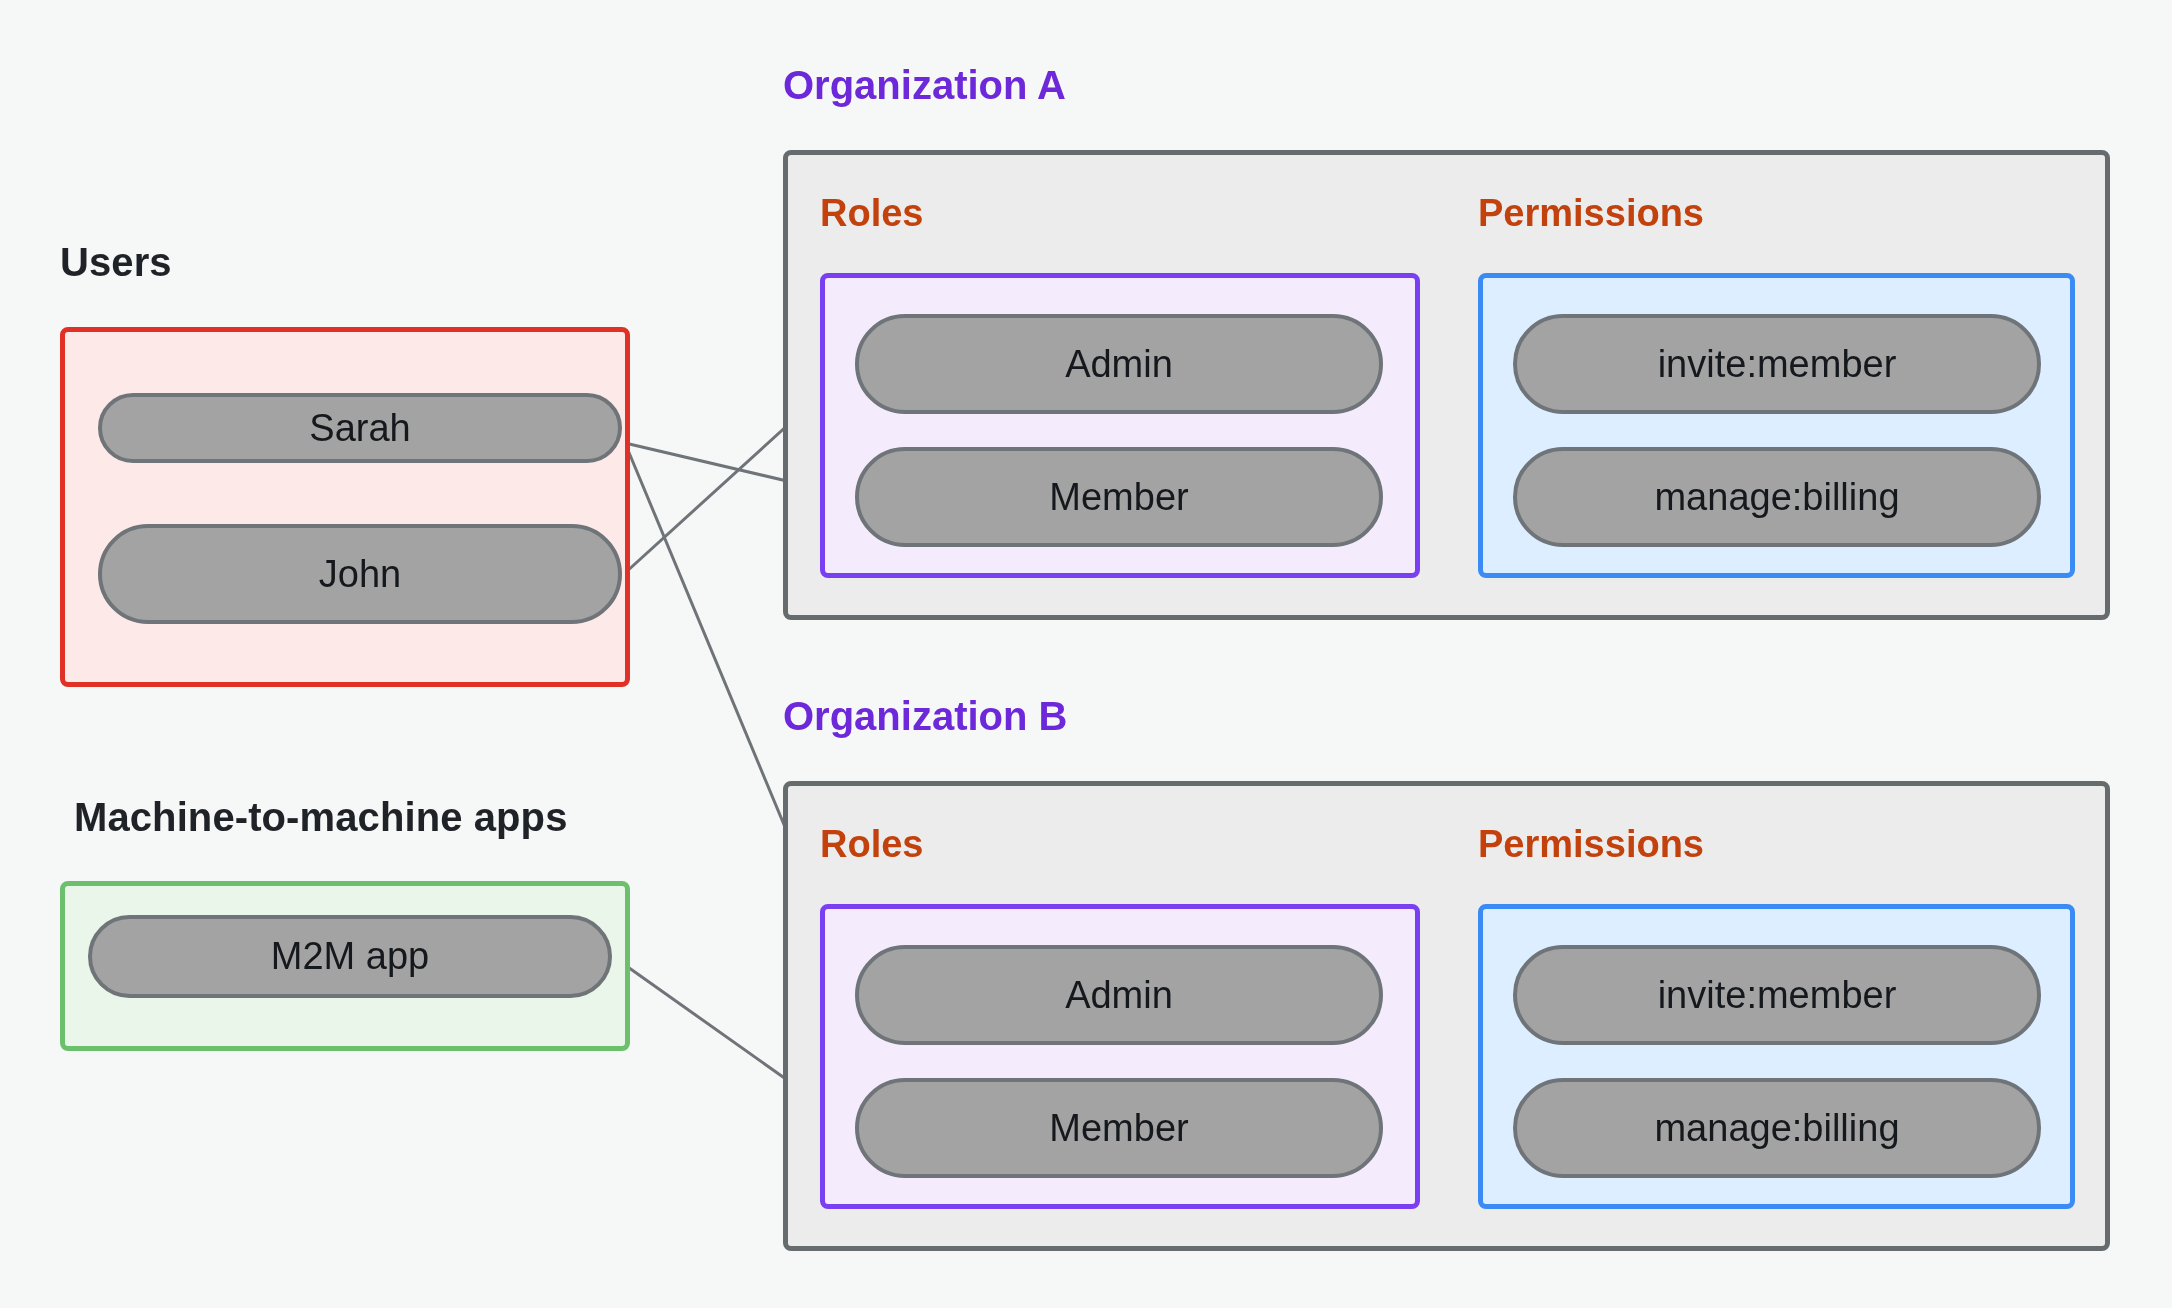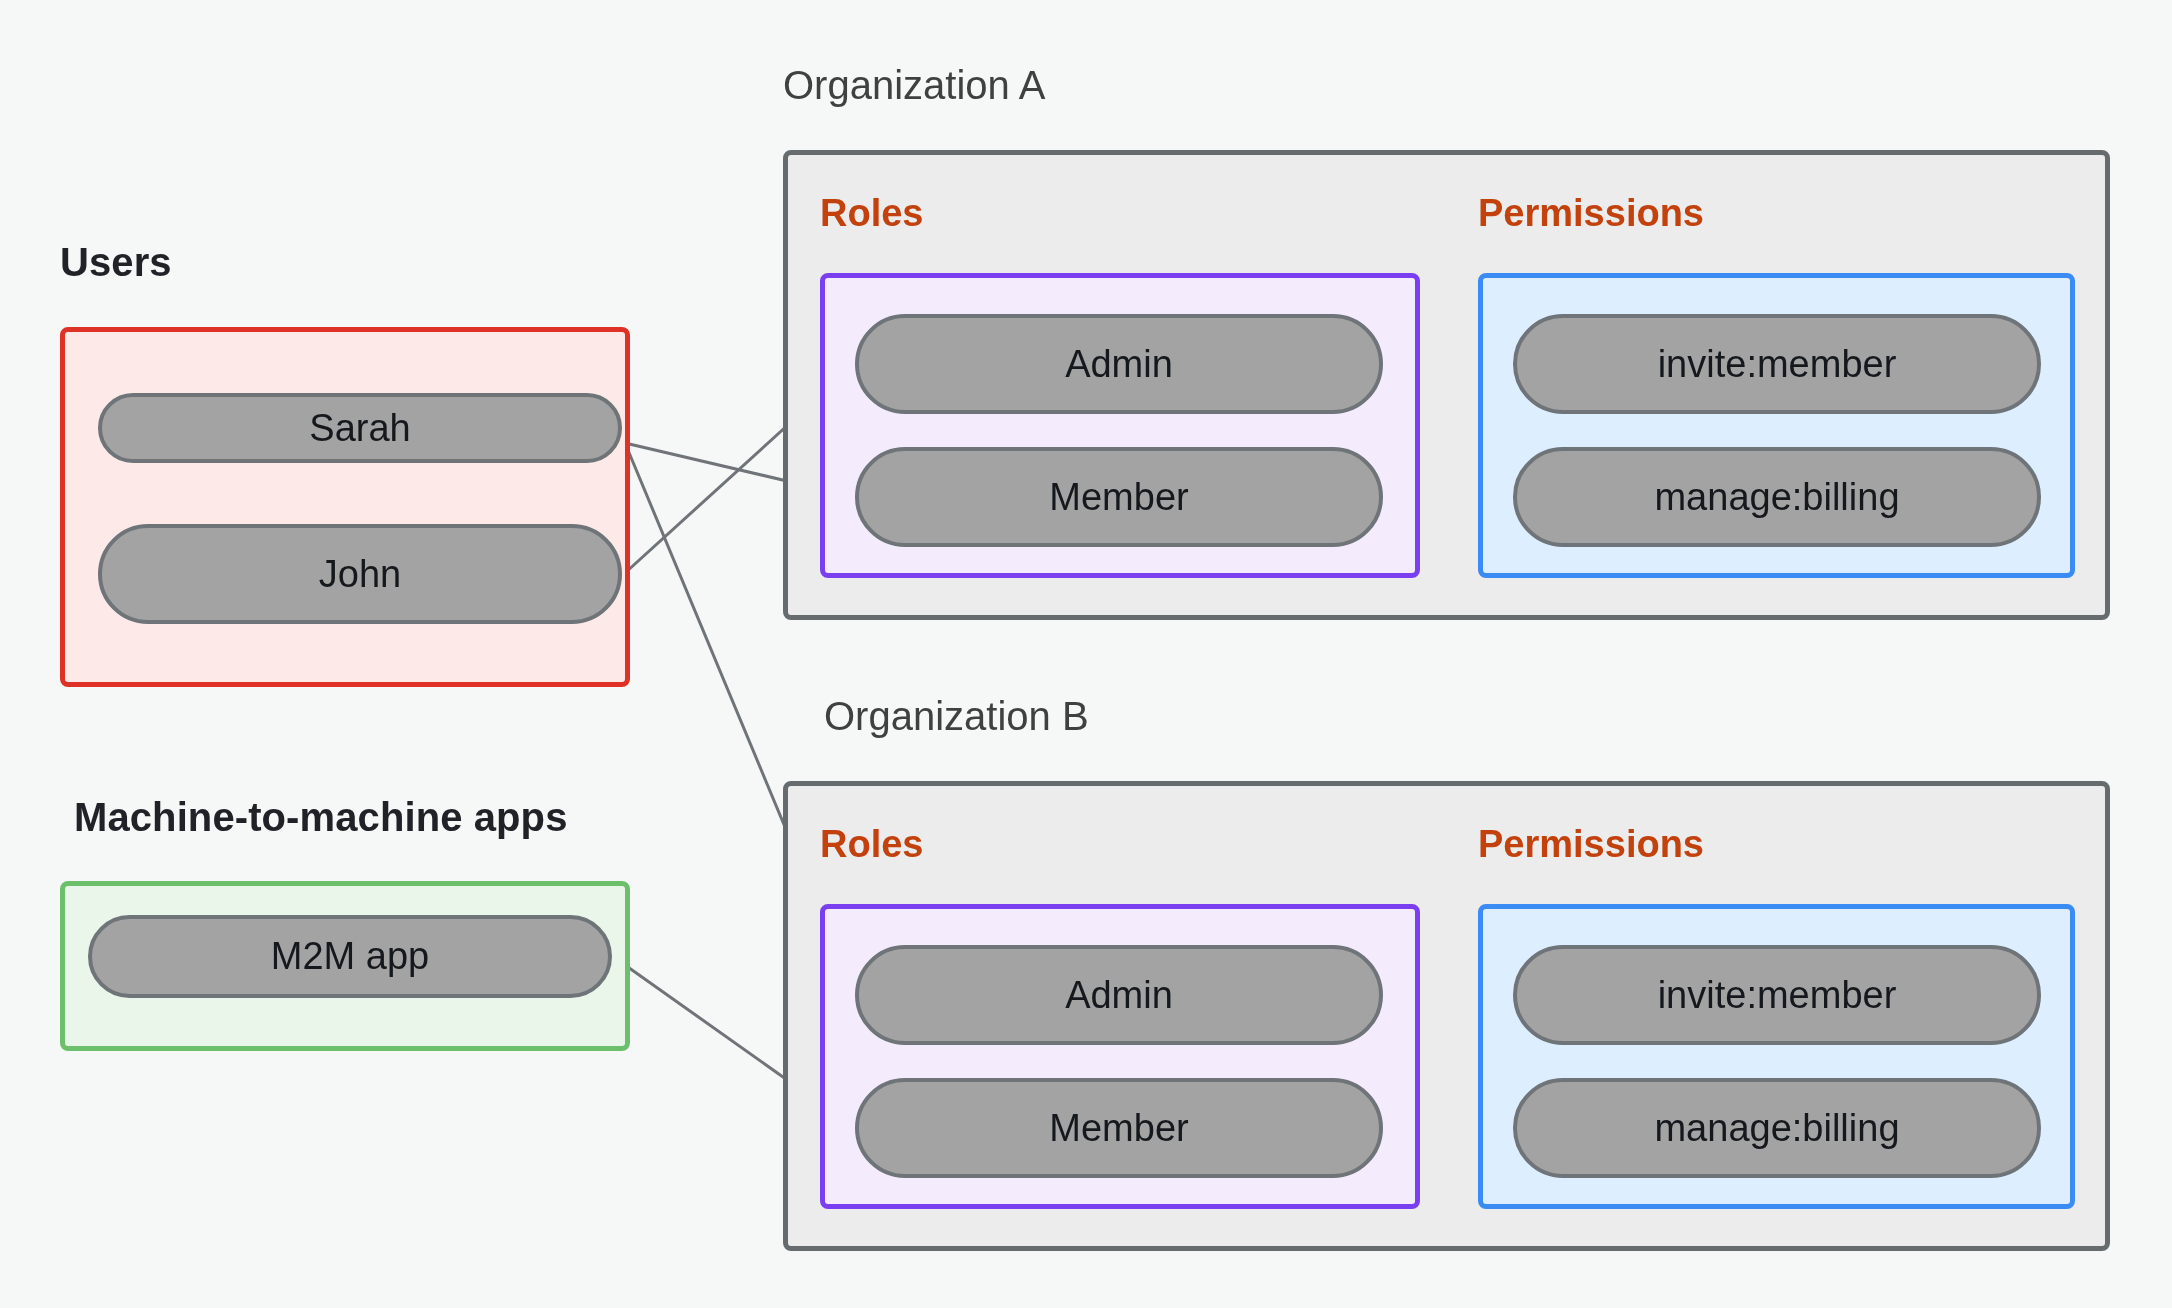--- a/index.html
+++ b/index.html
@@ -33,22 +33,22 @@
     font-size: 40px;
     font-weight: 700;
     color: #1f2328;
     letter-spacing: 0.1px;
     white-space: nowrap;
     z-index: 4;
   }
   .org-title {
     position: absolute;
     font-size: 40px;
-    font-weight: 400;
-    color: #404040;
+    font-weight: 700;
+    color: #6d28d9;
     white-space: nowrap;
     z-index: 4;
   }
   .sub-title {
     position: absolute;
     font-size: 38px;
     font-weight: 700;
     color: #c2410c;
     white-space: nowrap;
     z-index: 4;
@@ -153,21 +153,21 @@
   <div class="sub-title" style="left:820px; top:192px;">Roles</div>
   <div class="box box-roles" style="left:820px; top:273px; width:600px; height:305px;"></div>
   <div class="pill" style="left:855px; top:314px; width:528px; height:100px;">Admin</div>
   <div class="pill" style="left:855px; top:447px; width:528px; height:100px;">Member</div>
 
   <div class="sub-title" style="left:1478px; top:192px;">Permissions</div>
   <div class="box box-perms" style="left:1478px; top:273px; width:597px; height:305px;"></div>
   <div class="pill" style="left:1513px; top:314px; width:528px; height:100px;">invite:member</div>
   <div class="pill" style="left:1513px; top:447px; width:528px; height:100px;">manage:billing</div>
 
-  <div class="org-title" style="left:824px; top:694px;">Organization B</div>
+  <div class="org-title" style="left:783px; top:694px;">Organization B</div>
   <div class="box box-org" style="left:783px; top:781px; width:1327px; height:470px;"></div>
 
   <div class="sub-title" style="left:820px; top:823px;">Roles</div>
   <div class="box box-roles" style="left:820px; top:904px; width:600px; height:305px;"></div>
   <div class="pill" style="left:855px; top:945px; width:528px; height:100px;">Admin</div>
   <div class="pill" style="left:855px; top:1078px; width:528px; height:100px;">Member</div>
 
   <div class="sub-title" style="left:1478px; top:823px;">Permissions</div>
   <div class="box box-perms" style="left:1478px; top:904px; width:597px; height:305px;"></div>
   <div class="pill" style="left:1513px; top:945px; width:528px; height:100px;">invite:member</div>

